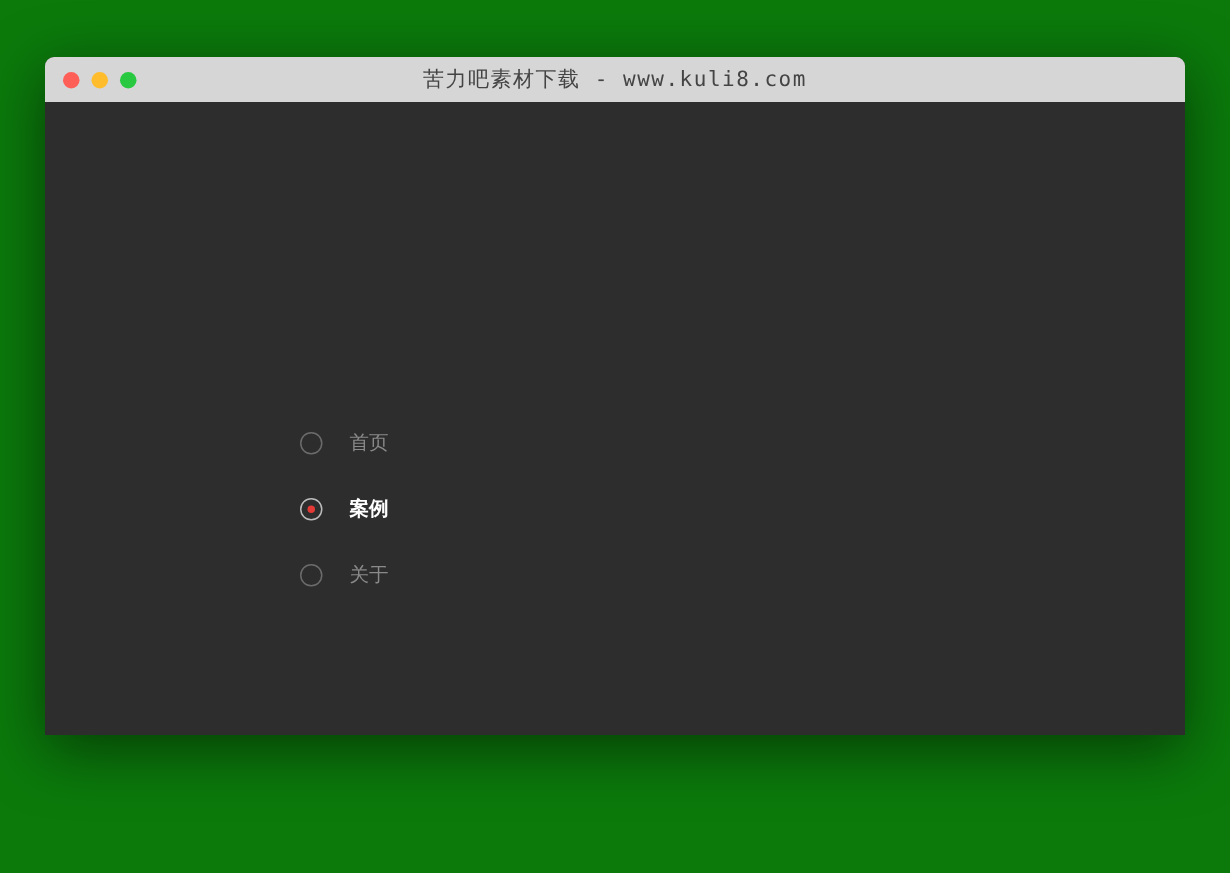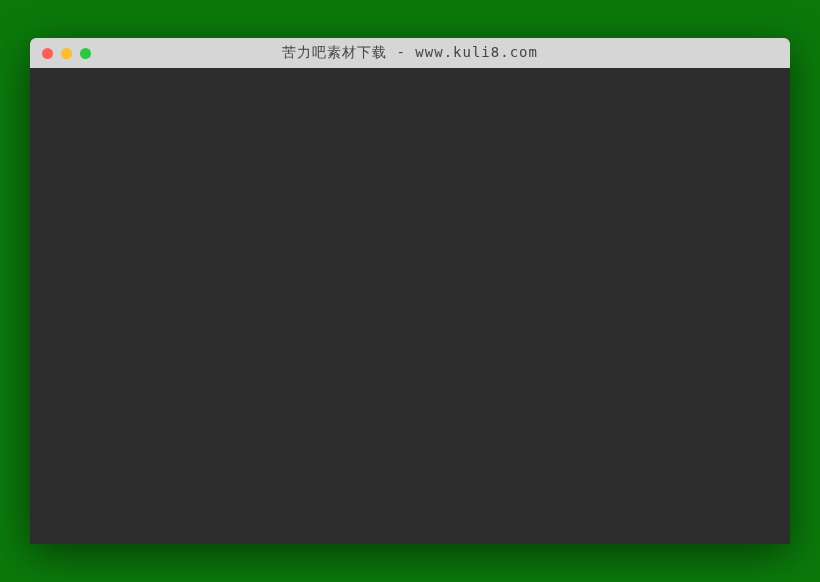--- a/index.html
+++ b/index.html
@@ -12,21 +12,21 @@
       height: 582px;
       background: #0b7a0b;
       font-family: "Microsoft YaHei", "PingFang SC", sans-serif;
       overflow: hidden;
     }
     .window {
       position: absolute;
       left: 30px;
       top: 38px;
       width: 760px;
-      height: 506px;
+      height: 452px;
       background: #2d2d2d;
       border-radius: 6px 6px 0 0;
       box-shadow: 0 10px 40px rgba(0,0,0,0.5);
       overflow: hidden;
     }
     .titlebar {
       height: 30px;
       background: #d6d6d6;
       display: flex;
       align-items: center;
@@ -126,14 +126,30 @@
 <div class="window">
   <div class="titlebar">
     <div class="traffic-lights">
       <div class="light red"></div>
       <div class="light yellow"></div>
       <div class="light green"></div>
     </div>
     <div class="title">苦力吧素材下载 - www.kuli8.com</div>
   </div>
   <div class="content">
+    <div class="nav">
+      <div class="nav-item">
+        <div class="radio"></div>
+        <span class="nav-label">首页</span>
+      </div>
+      <div class="nav-item active">
+        <div class="radio active">
+            <div class="radio-dot"></div>
+          </div>
+        <span class="nav-label">案例</span>
+      </div>
+      <div class="nav-item">
+        <div class="radio"></div>
+        <span class="nav-label">关于</span>
+      </div>
+    </div>
   </div>
 </div>
 
 </body></html>

